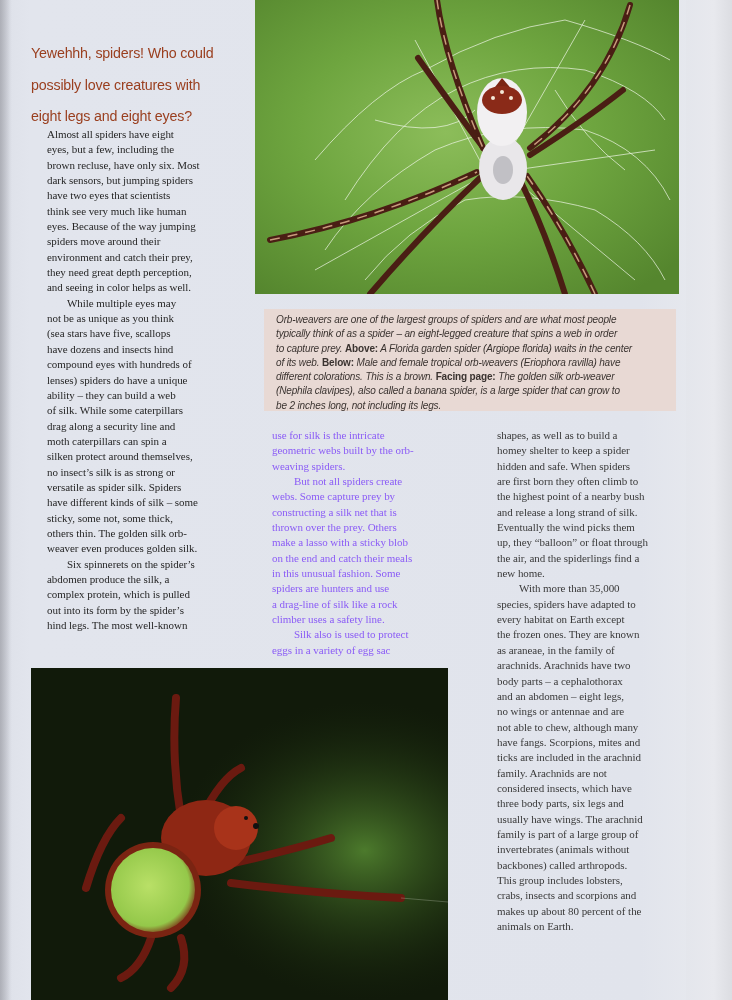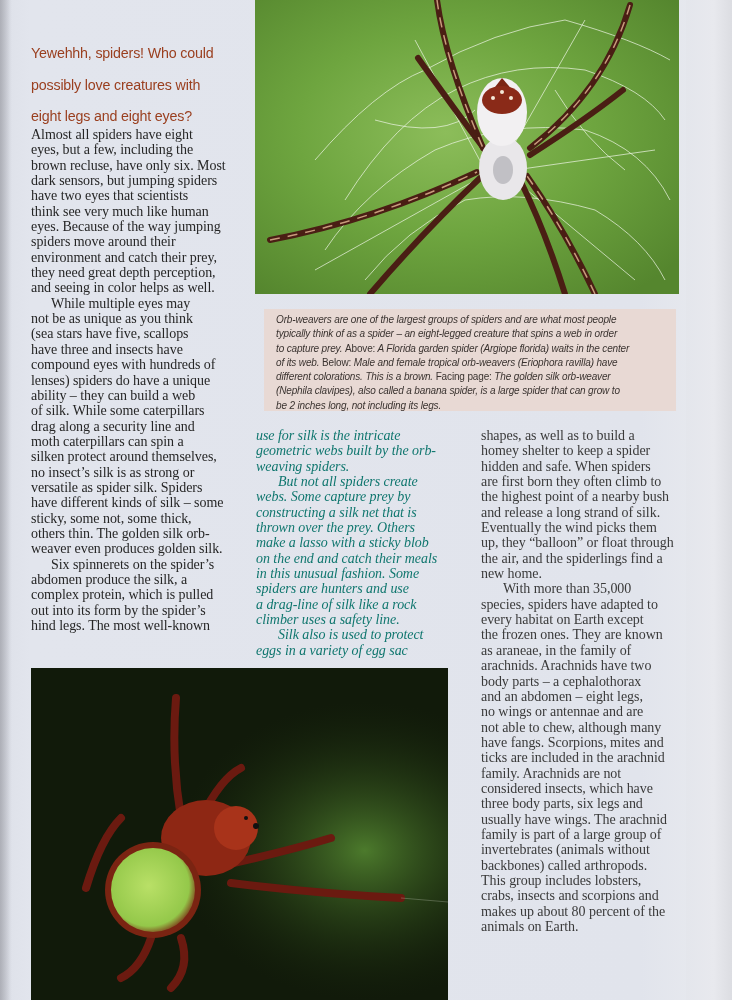--- a/index.html
+++ b/index.html
@@ -16,39 +16,40 @@
     position:absolute; left:686px; top:0; width:46px; height:1000px;
     background: linear-gradient(90deg, #e4e6ec, #e8e9ee 60%, #dcdde2);
   }
   .heading {
     position:absolute; left:31px; top:37px; width:215px;
     color:#9a3f1f; font-family:"Liberation Sans", "DejaVu Sans", sans-serif;
     font-size:15.5px; line-height:31.5px; letter-spacing:-0.2px; transform:scaleX(0.92); transform-origin:left top;
     width:235px; font-weight:normal;
   }
   .col {
-    position:absolute; color:#222; font-size:14px; line-height:15.35px;
+    position:absolute; color:#222; font-size:11px; line-height:15.35px;
     letter-spacing:-0.05px;
+    margin-left:16px;
   }
   .col .line { display:block; white-space:nowrap; }
   .col1 { left:31px; top:127px; width:220px; color:#262626; }
-  .col2 { left:256px; top:428px; width:200px; color:#0f766e;font-style:italic; }
+  .col2 { left:256px; top:428px; width:200px; color:#8b5cf6; }
   .col3 { left:481px; top:428px; width:200px; color:#3a3a3a; }
 
   .photo-top {
     position:absolute; left:255px; top:0; width:424px; height:294px; overflow:hidden;
     background: radial-gradient(ellipse at 30% 40%, #8fb85a 0%, #6fa23e 35%, #5e8f34 60%, #4f7c2c 100%);
   }
   .caption-box {
     position:absolute; left:264px; top:309px; width:412px; height:102px;
     background:#e8d9d4; box-sizing:border-box; padding:4px 12px 0 12px;
     font-family:"Liberation Sans", "DejaVu Sans", sans-serif; font-style:italic;
     font-size:10px; line-height:14.3px; color:#3a3330; letter-spacing:-0.15px;
   }
-  .caption-box b { font-style:normal; font-weight:normal; }
+  .caption-box b { font-style:normal; font-weight:bold; }
   .caption-box .cl { display:block; white-space:nowrap; }
   .photo-bottom {
     position:absolute; left:31px; top:668px; width:417px; height:332px; overflow:hidden;
     background: linear-gradient(90deg, #0e1408 0%, #121a0a 35%, #1e2e10 55%, #2e4a1a 75%, #3c5e22 100%);
   }
 </style>
 </head>
 <body>
 
 <div class="page-shadow"></div>
@@ -68,21 +69,21 @@
   <span class="line">have two eyes that scientists</span>
   <span class="line">think see very much like human</span>
   <span class="line">eyes. Because of the way jumping</span>
   <span class="line">spiders move around their</span>
   <span class="line">environment and catch their prey,</span>
   <span class="line">they need great depth perception,</span>
   <span class="line">and seeing in color helps as well.</span>
   <span class="line" style="padding-left:20px">While multiple eyes may</span>
   <span class="line">not be as unique as you think</span>
   <span class="line">(sea stars have five, scallops</span>
-  <span class="line">have three and insects have</span>
+  <span class="line">have dozens and insects hind</span>
   <span class="line">compound eyes with hundreds of</span>
   <span class="line">lenses) spiders do have a unique</span>
   <span class="line">ability – they can build a web</span>
   <span class="line">of silk. While some caterpillars</span>
   <span class="line">drag along a security line and</span>
   <span class="line">moth caterpillars can spin a</span>
   <span class="line">silken protect around themselves,</span>
   <span class="line">no insect’s silk is as strong or</span>
   <span class="line">versatile as spider silk. Spiders</span>
   <span class="line">have different kinds of silk – some</span>

